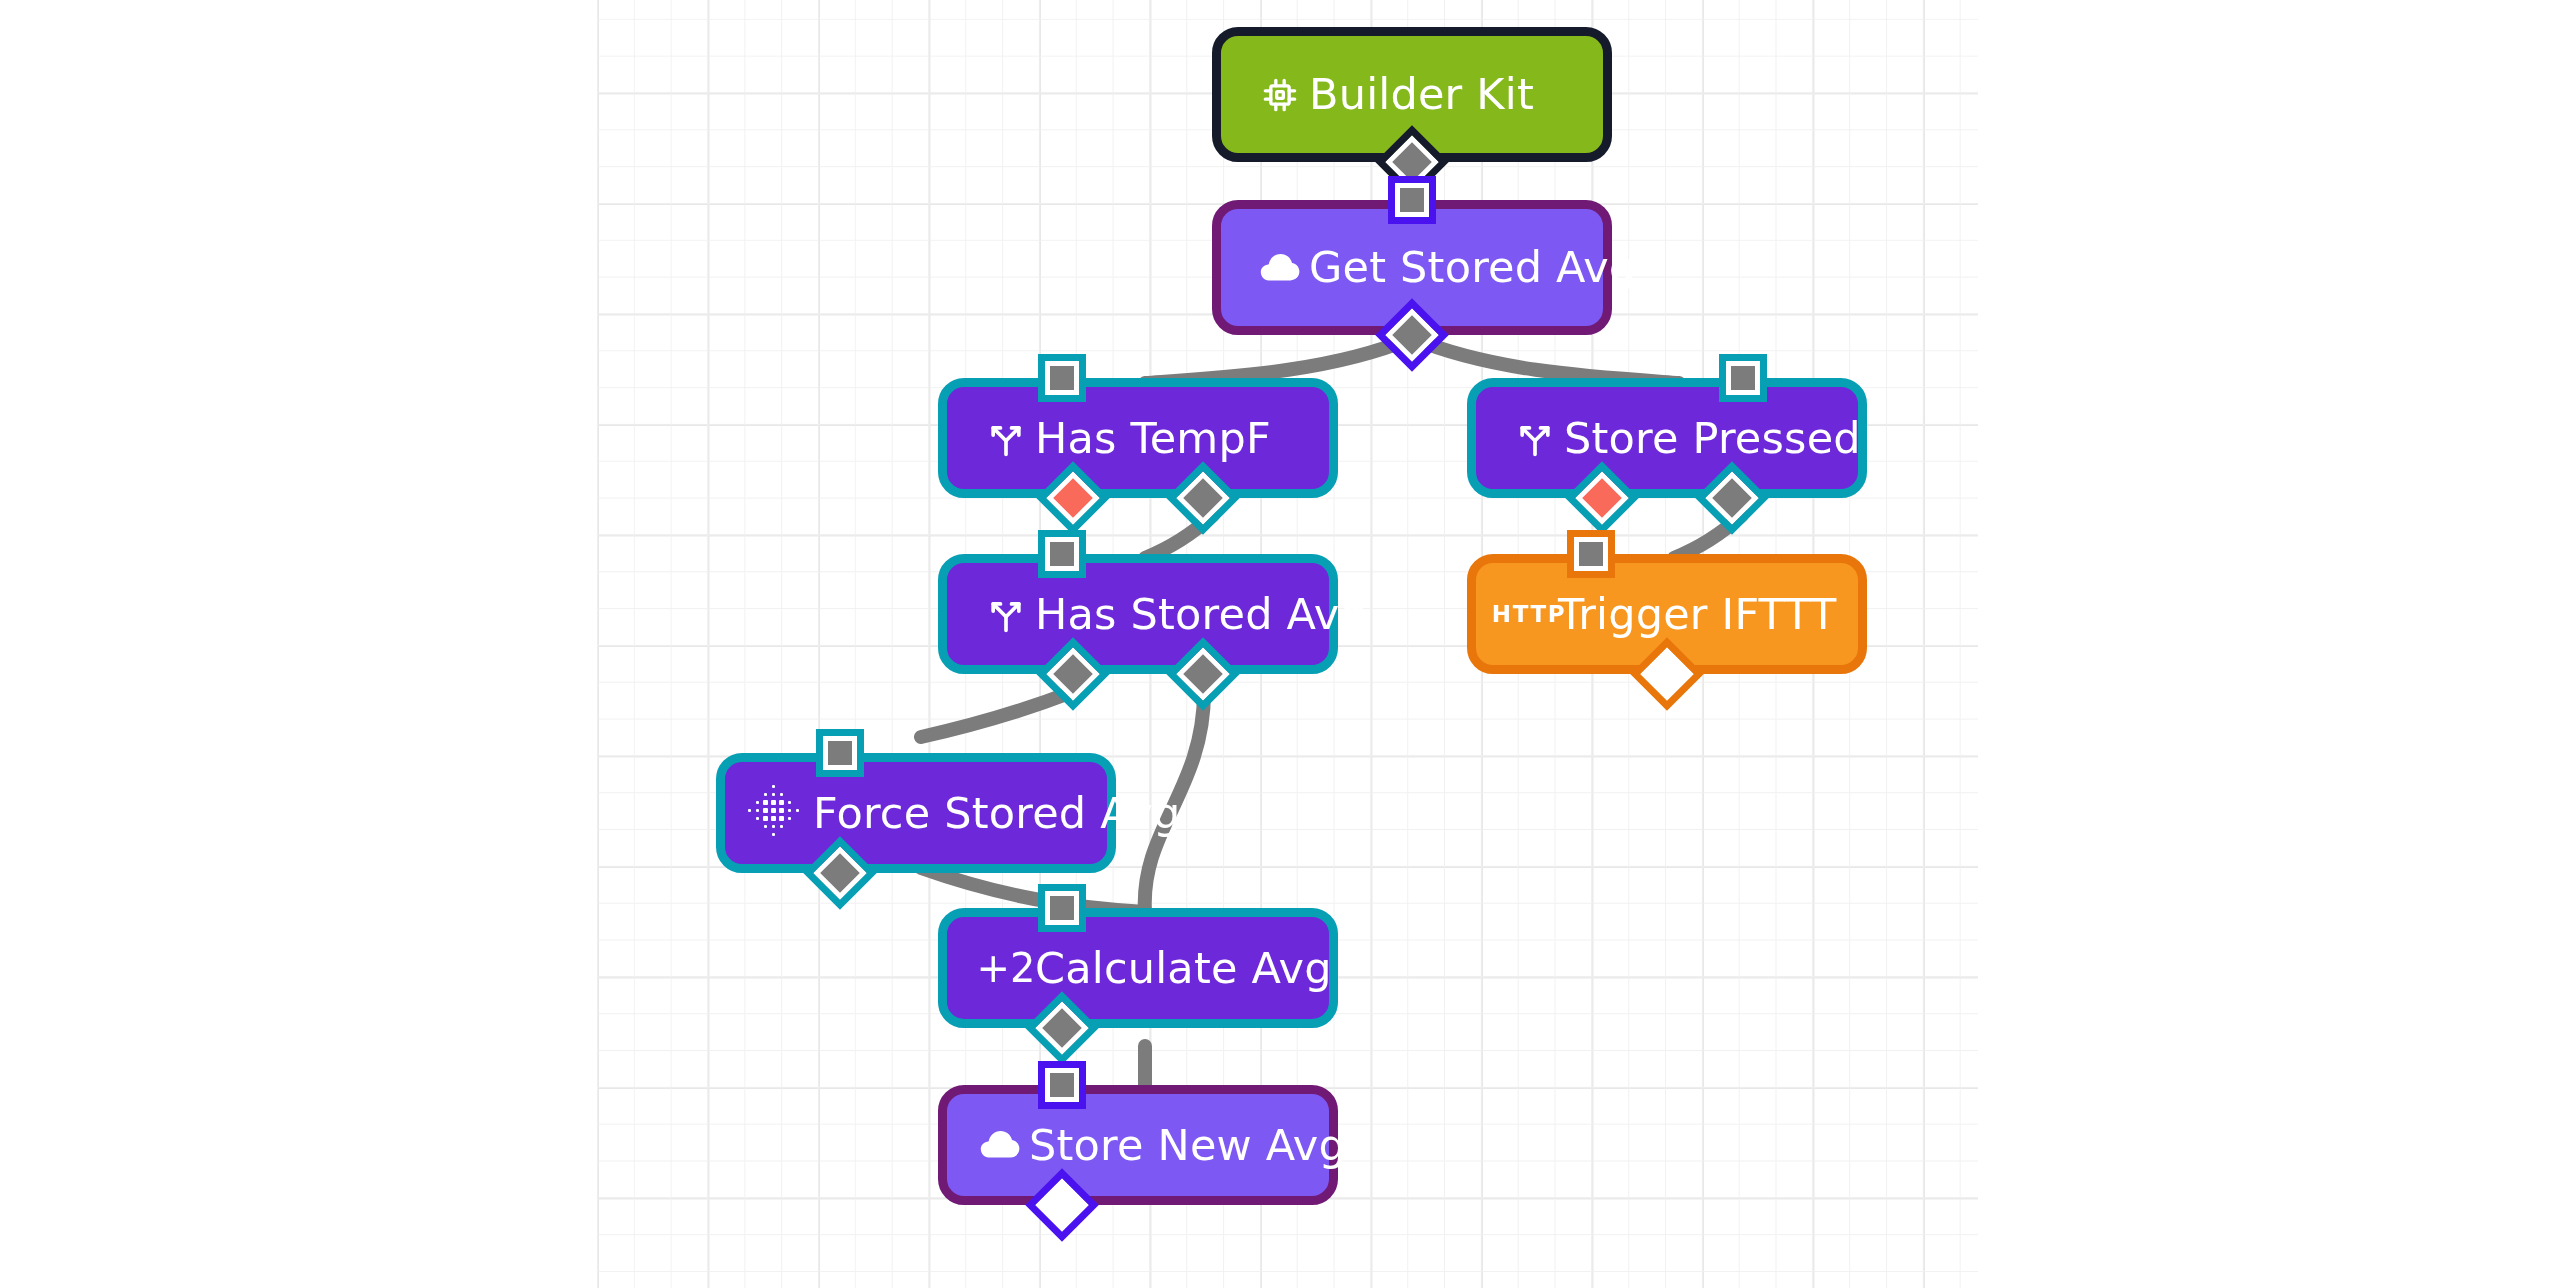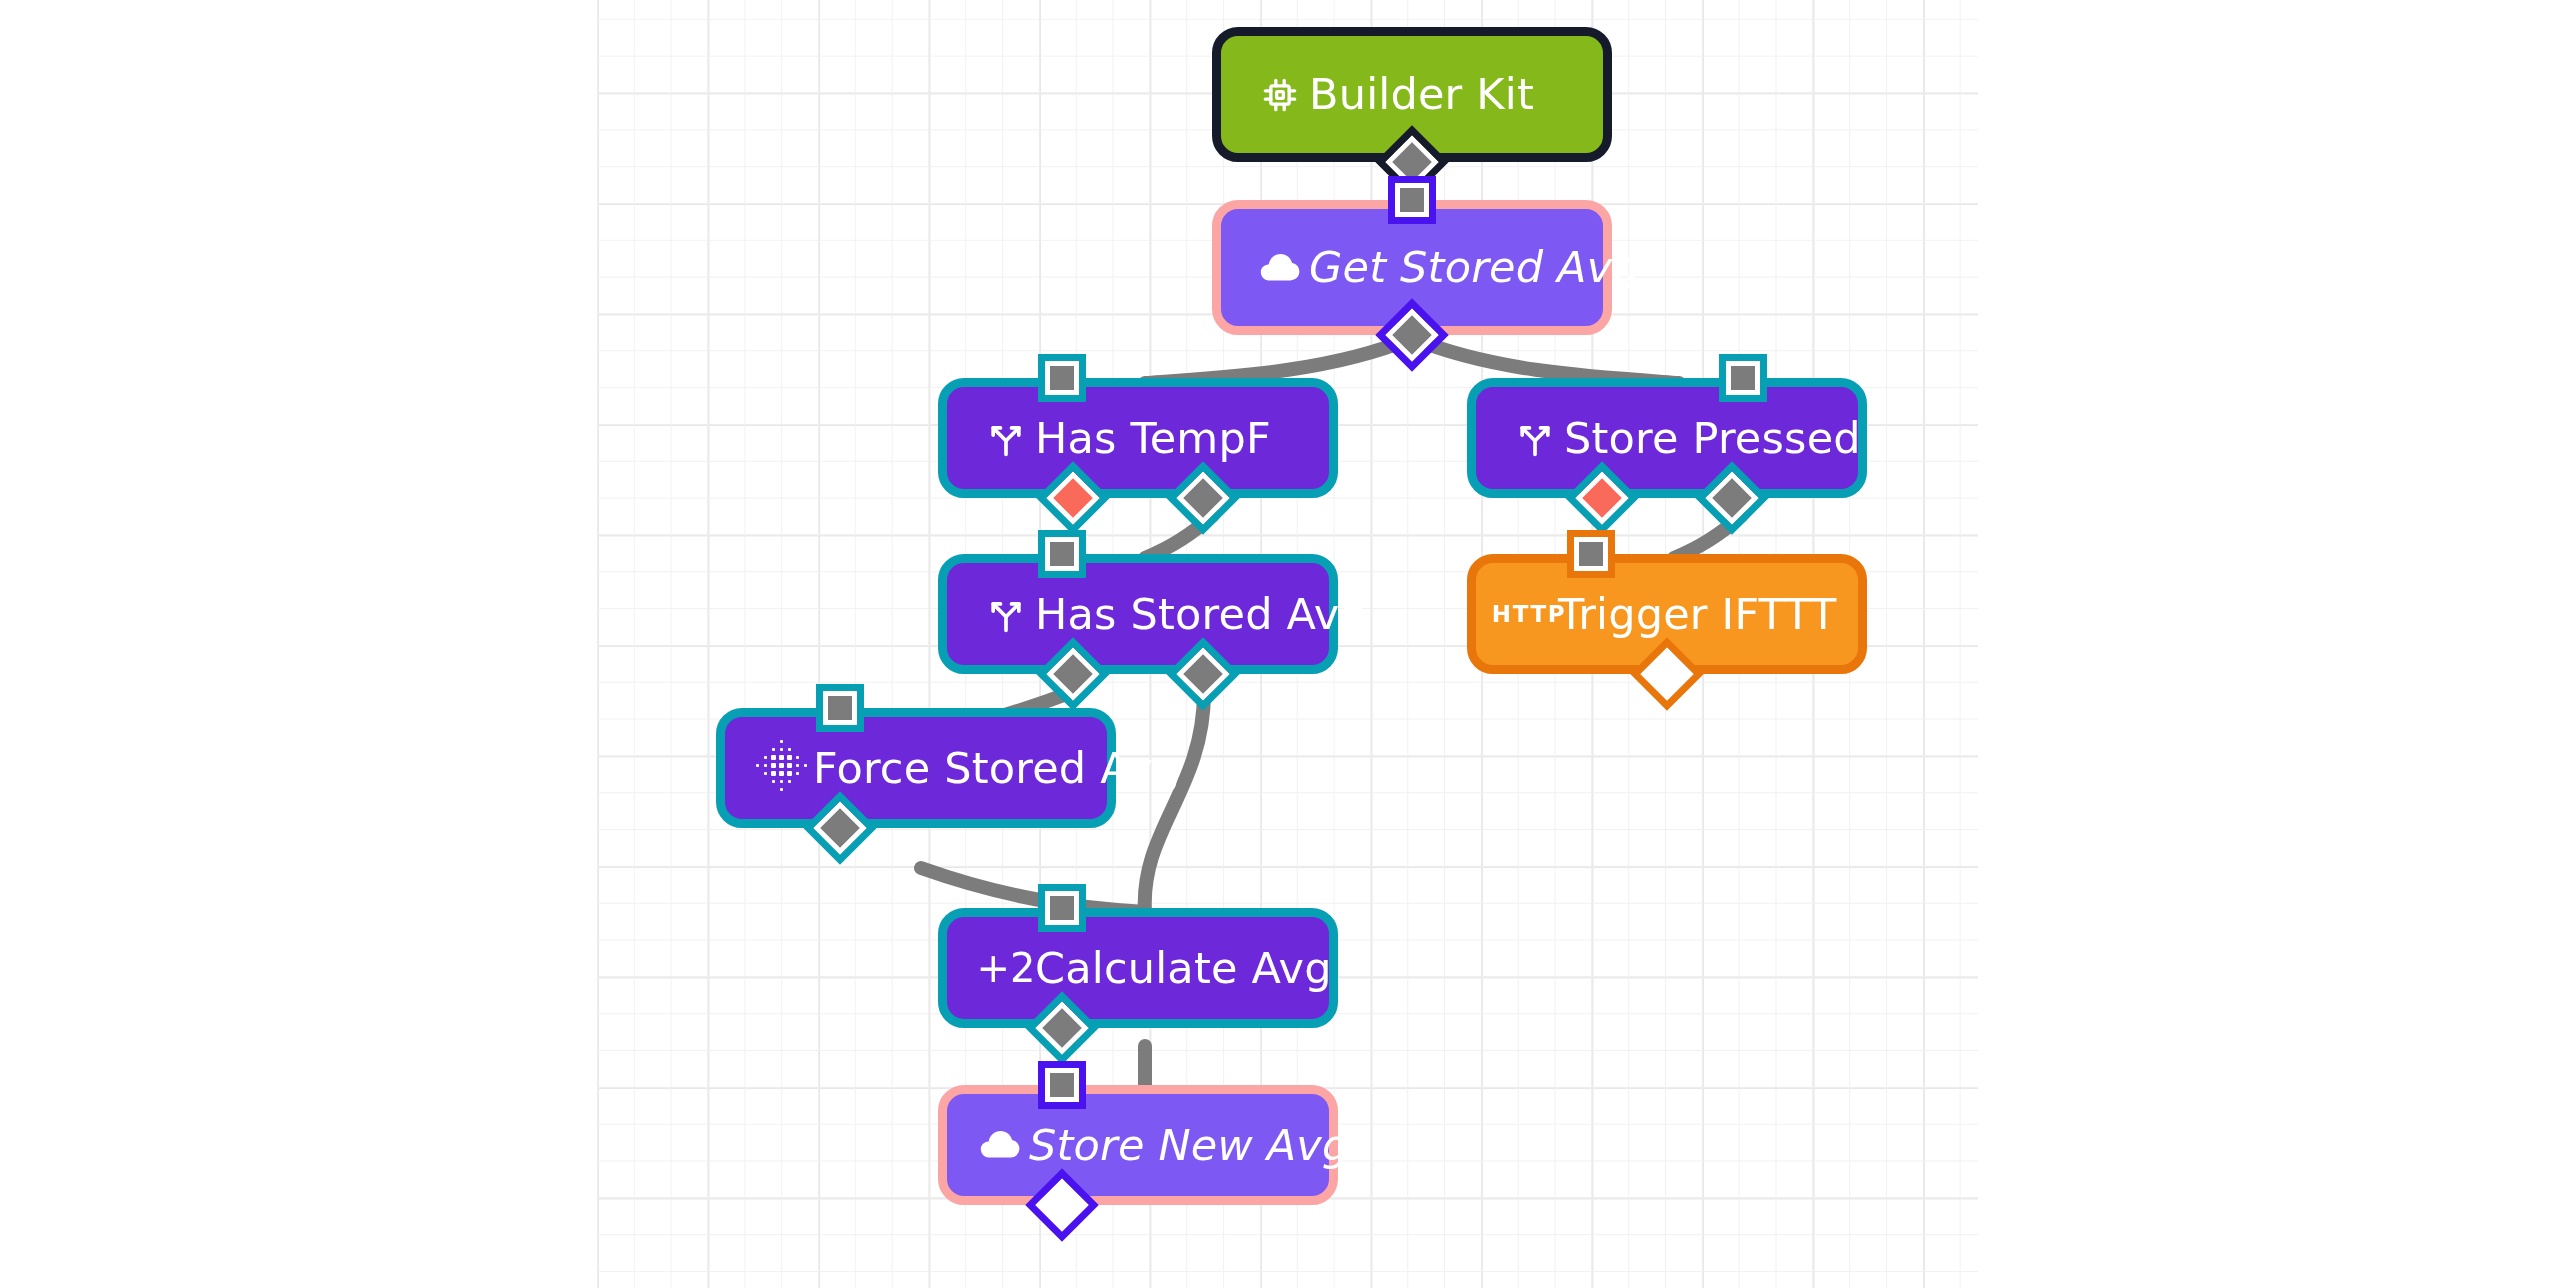--- a/index.html
+++ b/index.html
@@ -62,21 +62,21 @@
     flex: 0 0 auto;
   }
   .node .label {
     font-size: 43px;
     font-weight: 400;
     letter-spacing: .2px;
     white-space: nowrap;
     line-height: 1;
   }
   .node.green  { background: #85b81a; border: 9px solid #151b2b; }
-  .node.purple { background: #7d58f2; border: 9px solid #fca5a5; font-style: italic; }
+  .node.purple { background: #7d58f2; border: 9px solid #701a75; }
   .node.cyan   { background: #6d28d9; border: 9px solid #079fb4; }
   .node.orange { background: #f7971f; border: 9px solid #e8760a; }
 
   
   .port {
     position: absolute;
     box-sizing: border-box;
   }
   .port.in {
     width: 34px; height: 34px;
@@ -199,21 +199,21 @@
         <div class="port out" style="--pc: #079fb4; left: calc(67% - 19px); bottom: -28px;"></div>
       </div>
       <div class="node orange" style="left: 1467px; top: 554px; width: 400px; height: 120px; padding-left: 24px;">
         <span class="ico" style="width: 58px;">
           <span class="httpmark">HTTP</span>
         </span>
         <span class="label">Trigger IFTTT</span>
         <div class="port in" style="--pc: #e8760a; left: calc(30% - 17px); top: -26px;"></div>
         <div class="port out open" style="--pc: #e8760a; left: calc(50% - 19px); bottom: -28px;"></div>
       </div>
-      <div class="node cyan" style="left: 716px; top: 708px; width: 400px; height: 120px; padding-left: 30px;">
+      <div class="node cyan" style="left: 716px; top: 753px; width: 400px; height: 120px; padding-left: 22px; gap: 8px;">
         <span class="ico" style="width: 58px;">
           <span class="dotgrid">
             <i style="left:10px;top:2px;width:3px;height:3px"></i>
             <i style="left:18px;top:2px;width:3px;height:3px"></i>
             <i style="left:26px;top:2px;width:3px;height:3px"></i>
             <i style="left:2px;top:10px;width:3px;height:3px"></i>
             <i style="left:9px;top:9px;width:5px;height:5px"></i>
             <i style="left:17px;top:9px;width:5px;height:5px"></i>
             <i style="left:25px;top:9px;width:5px;height:5px"></i>
             <i style="left:34px;top:10px;width:3px;height:3px"></i>

